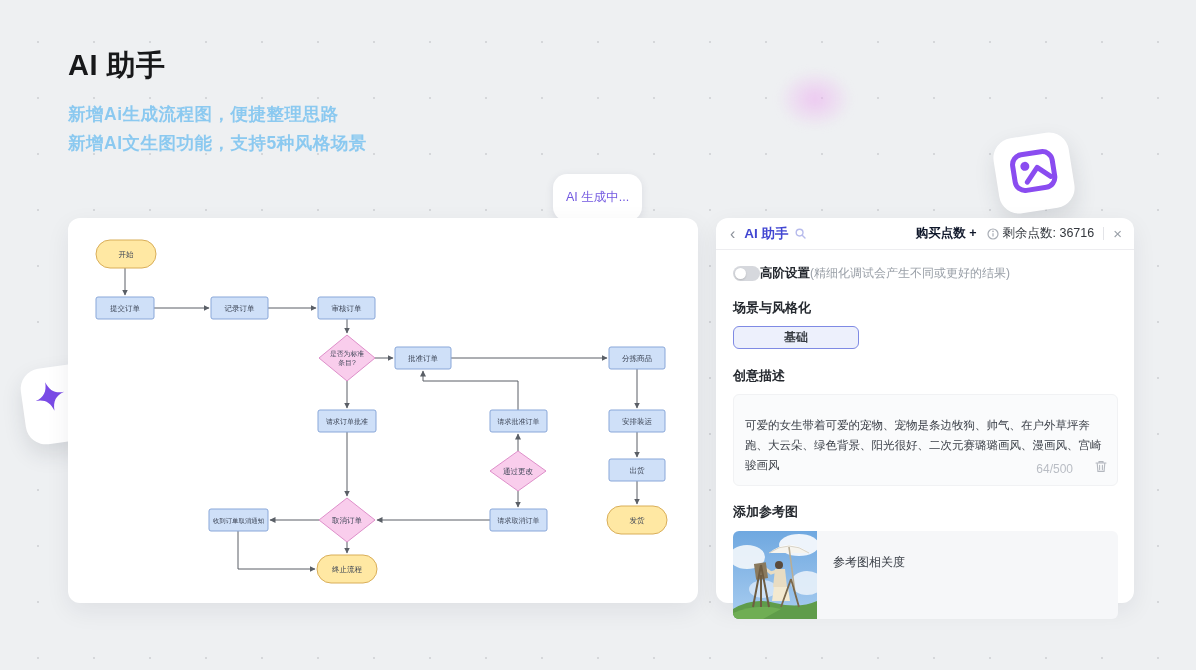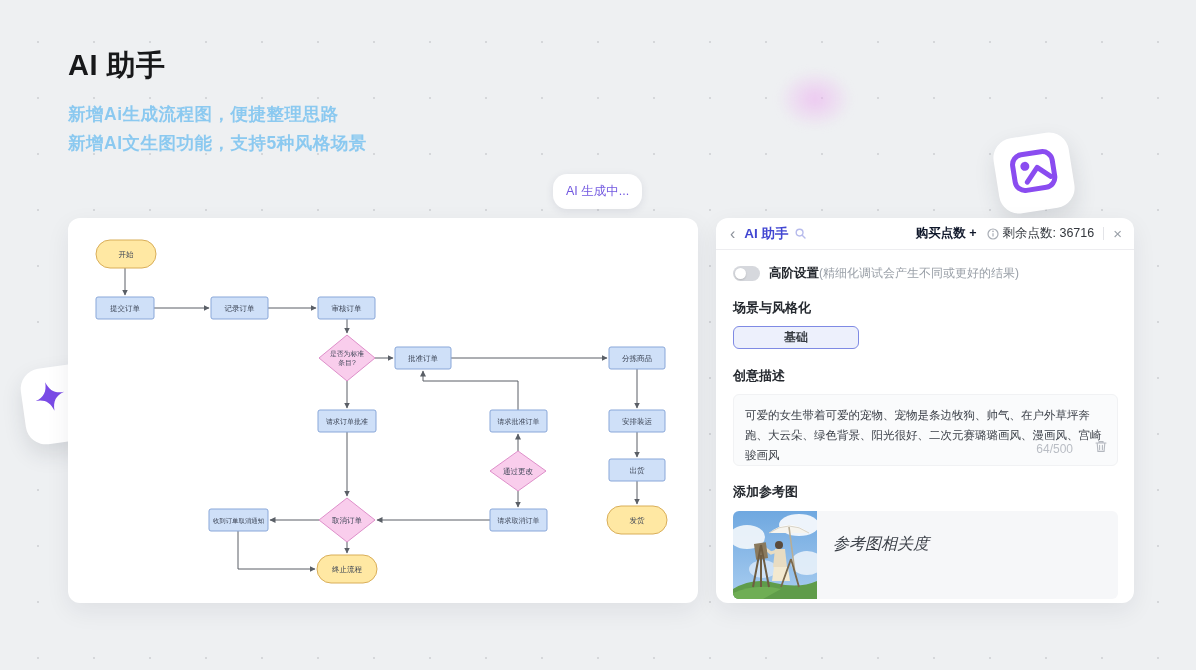--- a/index.html
+++ b/index.html
@@ -6,21 +6,21 @@
   .stage{position:relative;width:1196px;height:670px;overflow:hidden;
     background-color:#eef0f2;
     background-image:radial-gradient(circle,#d5d7da 1.2px,transparent 1.4px);
     background-size:56px 56px;background-position:10px 14px;
     font-family:"Liberation Sans","DejaVu Sans",sans-serif;}
 
   
   .hero-title{position:absolute;left:68px;top:46px;font-size:29px;font-weight:800;color:#17181a;margin:0;letter-spacing:.5px;}
   .hero-sub{position:absolute;left:68px;font-size:17.5px;font-weight:700;color:#8bc9f0;margin:0;letter-spacing:.5px;}
   .hero-sub.s1{top:102px}.hero-sub.s2{top:131px}
-  .gen-badge{position:absolute;left:553px;top:174px;height:27px;padding:4px 13px;background:#fff;border-radius:14px;
+  .gen-badge{position:absolute;left:553px;top:174px;height:27px;padding:10px 13px;background:#fff;border-radius:14px;
     box-shadow:0 2px 8px rgba(50,50,90,.10);font-size:12.5px;color:#7157e0;display:flex;align-items:center;font-weight:500;}
 
   
   .card{position:absolute;background:#fff;border-radius:12px;box-shadow:0 8px 24px rgba(30,35,50,.07);}
   .flow-card{left:68px;top:218px;width:630px;height:385px;}
   .flow-card svg{display:block;}
 
   
   .panel{left:716px;top:218px;width:418px;height:385px;color:#2f3338;}
   .panel-header{height:31px;display:flex;align-items:center;padding:0 12px 0 14px;border-bottom:1px solid #ededf0;}
@@ -31,32 +31,32 @@
   .buy-points{color:#0f172a;font-weight:700;font-size:12.5px;}
   .info-ic{margin-left:10px;margin-right:4px;display:flex;}
   .remain{color:#33373d;font-size:12.5px;}
   .vdiv{width:1px;height:13px;background:#e3e4e8;margin:0 9px;}
   .close-btn{color:#9aa0a8;font-size:15px;line-height:1;}
 
   .panel-body{padding:15px 16px 0 17px;}
   .row-toggle{display:flex;align-items:center;margin-bottom:17px;}
   .toggle{width:27px;height:15px;border-radius:8px;background:#d6d8dd;position:relative;flex:none;}
   .toggle::after{content:"";position:absolute;left:2px;top:2px;width:11px;height:11px;border-radius:50%;background:#fff;box-shadow:0 1px 2px rgba(0,0,0,.15);}
-  .adv-label{font-weight:700;margin-left:9px;font-size:12.5px;color:#25292f;}
+  .adv-label{font-weight:700;font-size:12.5px;color:#25292f;}
   .adv-hint{color:#9aa0a8;font-size:12px;}
   .section-title{font-weight:700;font-size:13px;color:#25292f;margin:0 0 9px;}
   .style-btn{width:126px;height:23px;background:#edf0fc;border:1px solid #7f8ae4;border-radius:6px;font-size:12px;color:#373b42;
     display:flex;align-items:center;justify-content:center;margin-bottom:18px;box-sizing:border-box;font-weight:bold;}
-  .prompt-box{background:#fafbfc;border:1px solid #f1f2f4;border-radius:6px;height:72px;padding:10px 11px;position:relative;
+  .prompt-box{background:#fafbfc;border:1px solid #f1f2f4;border-radius:6px;height:92px;padding:20px 11px;position:relative;
     font-size:11.5px;line-height:20px;color:#3a3f47;margin-bottom:17px;box-sizing:border-box;}
   .prompt-footer{position:absolute;right:10px;bottom:6px;display:flex;align-items:center;gap:22px;color:#b9bdc4;font-size:12px;}
   .ref-row{display:flex;height:88px;border-radius:6px;overflow:hidden;margin-top:10px;}
   .ref-thumb{width:84px;height:88px;flex:none;}
   .ref-panel{flex:1;background:#f6f7f9;padding:23px 14px 0 16px;}
-  .slider-label{font-size:16px;color:#3a3f47;margin:0 0 15px;font-style:italic;}
+  .slider-label{font-size:12px;color:#3a3f47;margin:0 0 15px;}
   .slider-row{display:flex;align-items:center;}
   .slider{position:relative;flex:1;height:3px;background:#e7e8ea;border-radius:2px;margin-right:14px;}
   .slider-fill{position:absolute;left:0;top:0;height:3px;background:#6558e0;border-radius:2px;}
   .slider-handle{position:absolute;top:50%;width:13px;height:13px;background:#fff;border-radius:50%;
     box-shadow:0 1px 4px rgba(0,0,0,.28);transform:translate(-50%,-50%);}
   .value-pill{width:50px;height:23px;background:#fff;border:1px solid #e1e3e7;border-radius:13px;flex:none;
     display:flex;align-items:center;justify-content:center;font-size:12px;color:#2c3036;box-sizing:border-box;}
 
   
   .tile{position:absolute;background:#fff;display:flex;align-items:center;justify-content:center;

